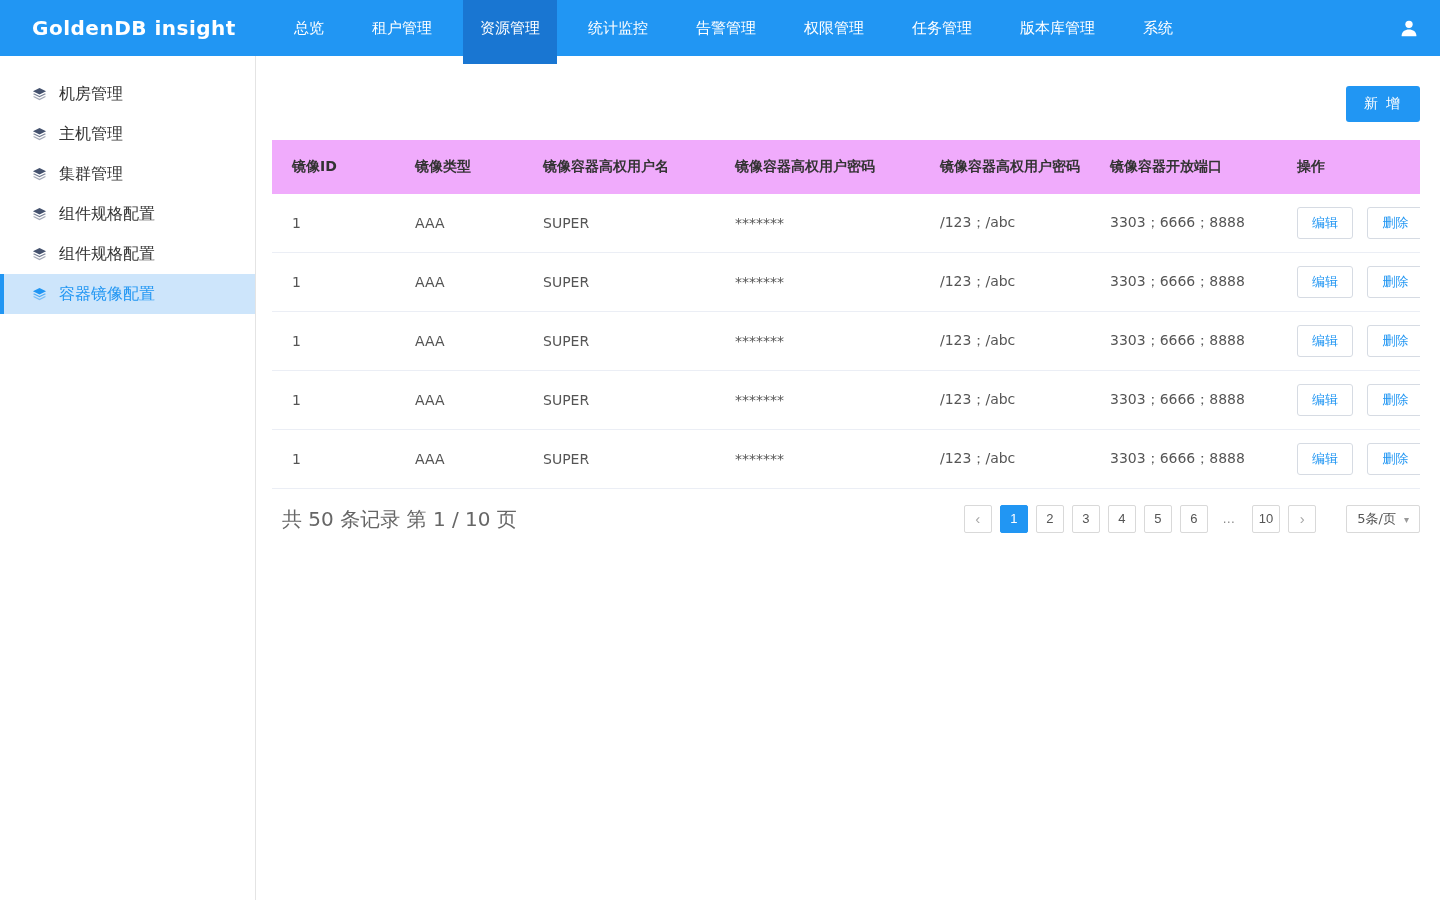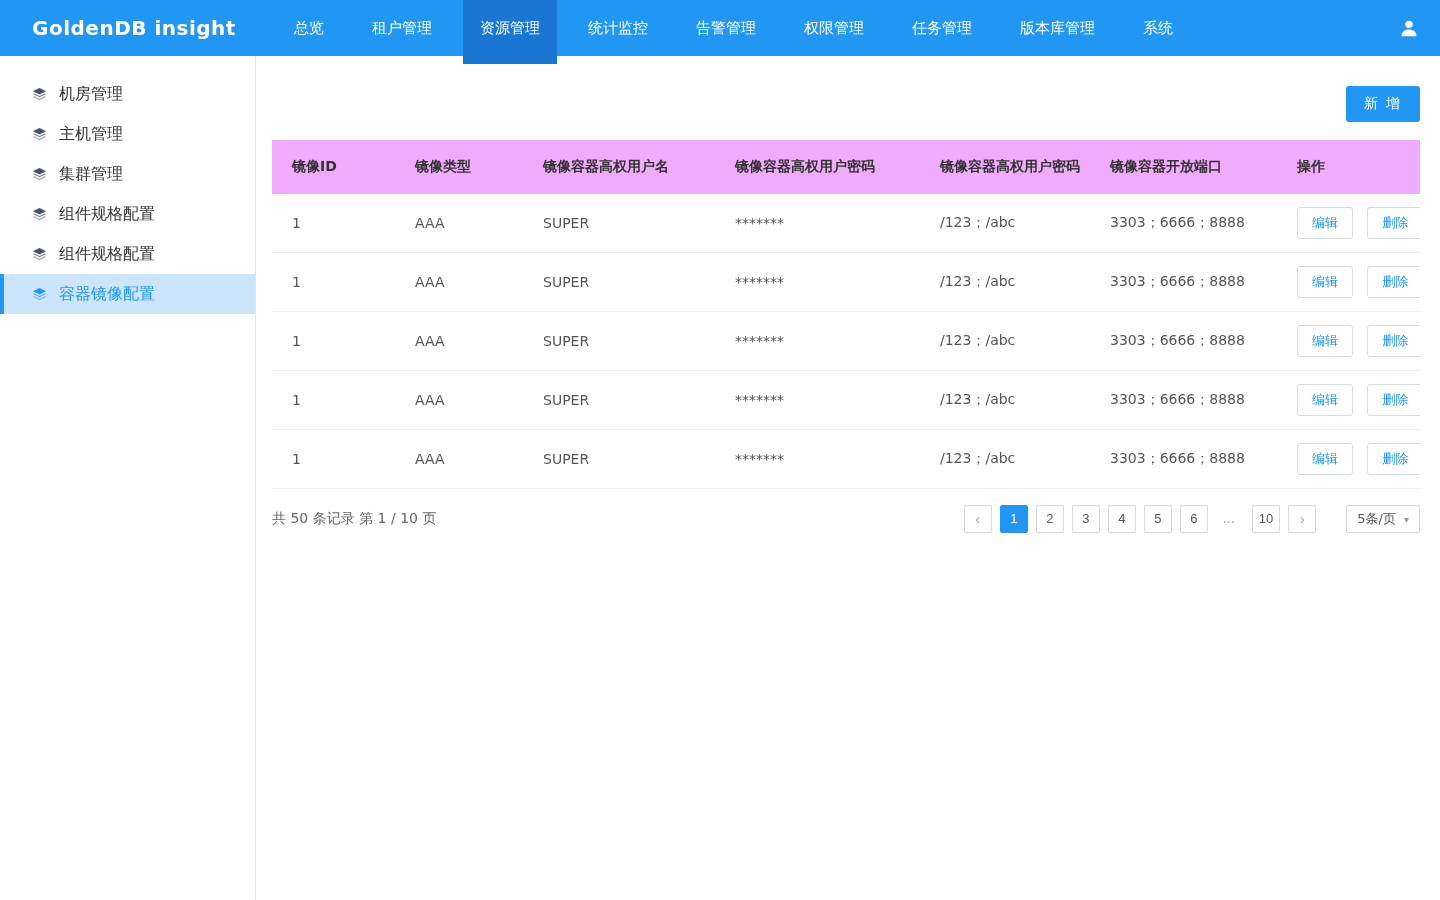--- a/index.html
+++ b/index.html
@@ -35,21 +35,21 @@
   table { width:100%; border-collapse:collapse; font-size:14px; table-layout:fixed; }
   thead th { background:#f0abfc; text-align:left; font-weight:bold; color:#333;
     padding:18px 20px; white-space:nowrap; overflow:hidden; }
   tbody td { padding:13px 20px; border-bottom:1px solid #ebeef5; color:#555; white-space:nowrap; overflow:hidden; }
   .btn-outline { border:1px solid #d6dbe3; background:#fff; color:#2196f3;
     padding:6px 14px; border-radius:3px; font-size:13px; cursor:pointer; }
   .btn-outline + .btn-outline { margin-left:10px; }
 
   
   .table-footer { display:flex; align-items:center; justify-content:space-between; margin-top:16px; }
-  .summary { color:#666; font-size:14px; }
+  .summary { color:#666; font-size:20px;margin-left:10px; }
   .pager { display:flex; align-items:center; gap:8px; }
   .page-btn { min-width:28px; height:28px; line-height:26px; text-align:center;
     border:1px solid #d9d9d9; border-radius:2px; background:#fff; color:#555;
     font-size:13px; cursor:pointer; padding:0 6px; }
   .page-btn.nav-arrow { color:#a8a8a8; font-size:15px; }
   .page-btn.active { background:#2196f3; border-color:#2196f3; color:#fff; }
   .page-btn.ellipsis { border:none; background:transparent; color:#888; letter-spacing:2px; }
   .page-size { display:flex; align-items:center; gap:8px; border:1px solid #d9d9d9; border-radius:2px;
     height:28px; padding:0 10px; font-size:13px; color:#555; cursor:pointer; margin-left:22px; }
   .chev-down { color:#999; font-size:10px; }

